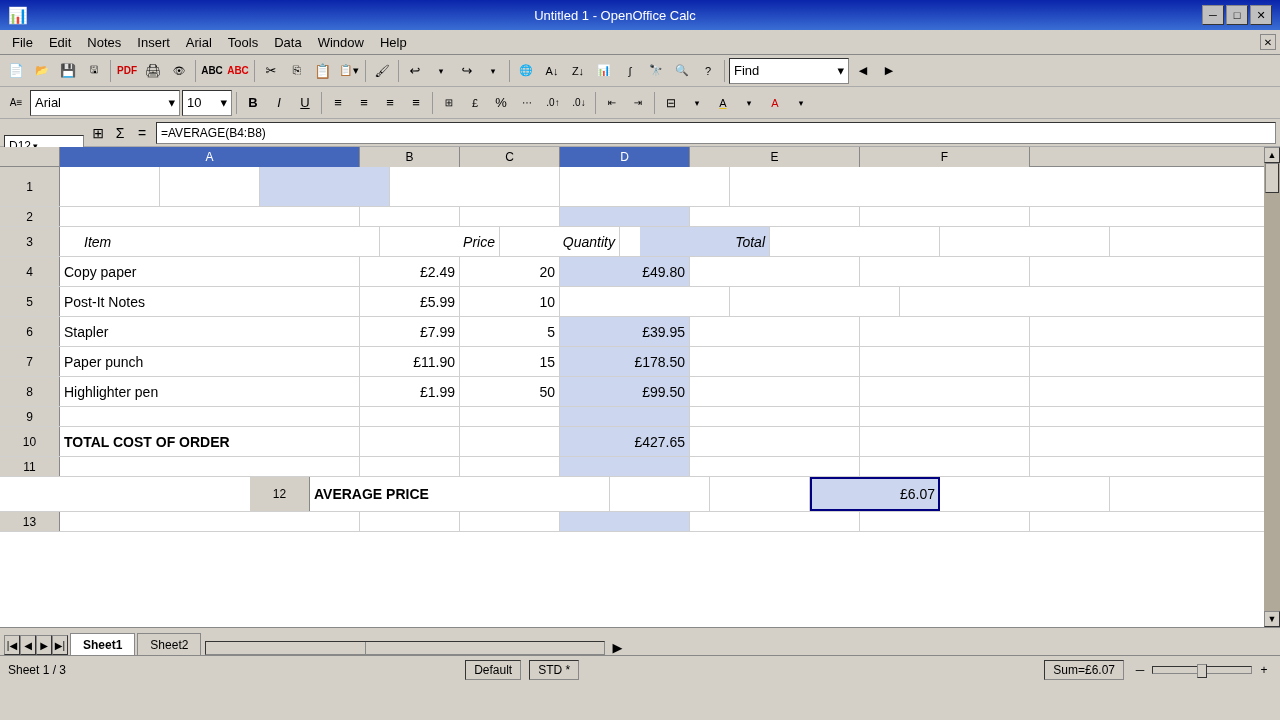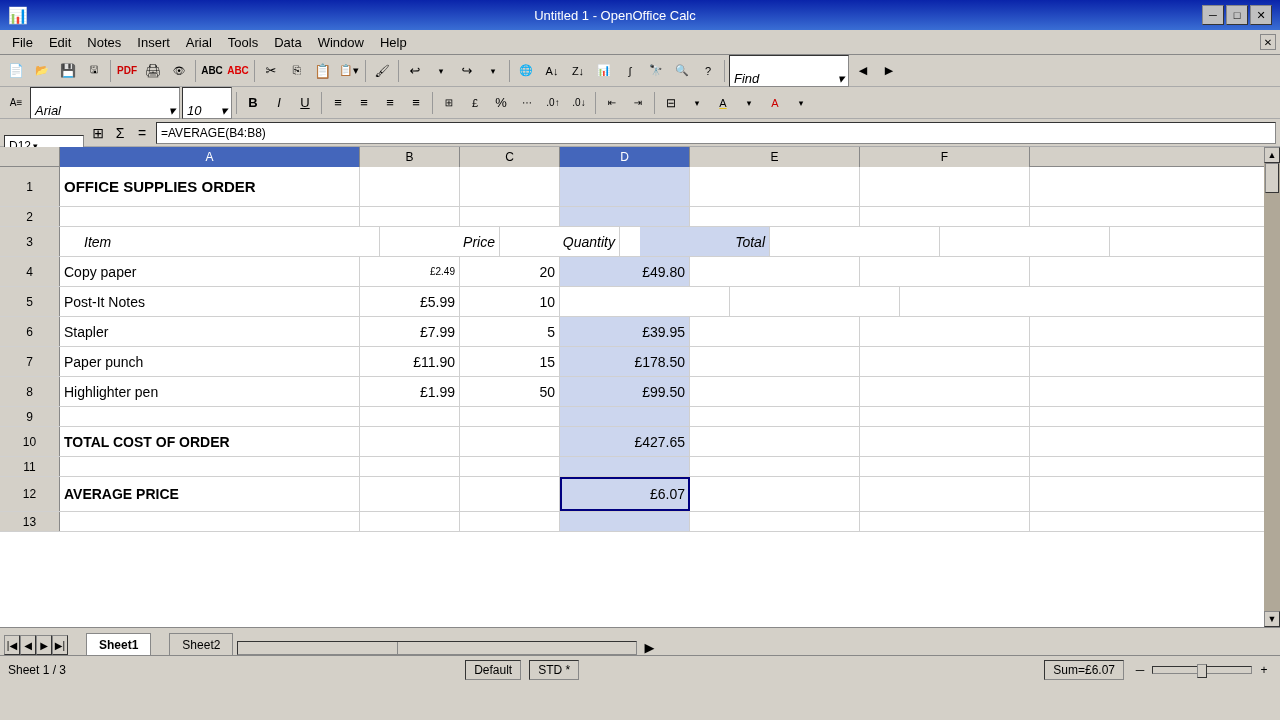--- a/index.html
+++ b/index.html
@@ -57,22 +57,22 @@
     }
     .tb-btn {
       width: 24px; height: 24px;
       background: transparent;
       border: 1px solid transparent;
       display: flex; align-items: center; justify-content: center;
       cursor: pointer; font-size: 13px;
     }
     .tb-sep { width: 1px; height: 22px; background: #999; margin: 0 2px; }
     .tb-combo {
-      height: 32px; background: white; border: 1px inset #888;
-      display: flex; align-items: flex-end; padding: 0 4px; cursor: pointer; font-style: italic;
+      height: 26px; background: white; border: 1px inset #888;
+      display: flex; align-items: center; padding: 0 4px; cursor: pointer;
     }
     .font-combo { width: 150px; justify-content: space-between; }
     .size-combo { width: 50px; justify-content: space-between; }
 
     
     #toolbar2 { gap: 2px; }
     .fmt-btn {
       width: 24px; height: 24px;
       background: transparent;
       border: 1px solid transparent;
@@ -193,21 +193,21 @@
     .tab-nav { width: 16px; height: 20px; background: #d4d0c8; border: 1px outset #888; display: flex; align-items: center; justify-content: center; cursor: pointer; font-size: 10px; }
     .sheet-tab {
       height: 22px;
       padding: 0 12px;
       background: #d4d0c8;
       border: 1px solid #888;
       border-bottom: none;
       display: flex; align-items: center;
       cursor: pointer;
       font-size: 12px;
-      margin-left: 18px;
+      margin-left: 2px;
     }
     .sheet-tab.active { background: white; font-weight: bold; }
     .tab-scrollbar {
       flex: 1;
       height: 14px;
       background: #d4d0c8;
       border: 1px inset #888;
       margin: 4px 4px 0;
       max-width: 400px;
     }
@@ -387,21 +387,20 @@
       <div class="col-header" style="width:100px;min-width:100px;">C</div>
       <div class="col-header selected" style="width:130px;min-width:130px;">D</div>
       <div class="col-header" style="width:170px;min-width:170px;">E</div>
       <div class="col-header" style="width:170px;min-width:170px;">F</div>
     </div>
 
     <div id="rows-area">
 
       <div class="row" style="height:40px;">
         <div class="row-num">1</div>
-        <div class="cell cell-a bold" style="font-size:15px;font-weight:bold;">OFFICE SUPPLIES ORDER</div>
         <div class="cell cell-b"></div>
         <div class="cell cell-c"></div>
         <div class="cell cell-d"></div>
         <div class="cell cell-e"></div>
         <div class="cell cell-f"></div>
       </div>
 
       <div class="row">
         <div class="row-num">2</div>
         <div class="cell cell-a"></div>
@@ -418,21 +417,21 @@
         <div class="cell cell-b italic" style="font-style:italic;font-size:14px;justify-content:flex-end;">Price</div>
         <div class="cell cell-c italic" style="font-style:italic;font-size:14px;justify-content:flex-end;">Quantity</div>
         <div class="cell cell-d italic" style="font-style:italic;font-size:14px;justify-content:flex-end;">Total</div>
         <div class="cell cell-e"></div>
         <div class="cell cell-f"></div>
       </div>
 
       <div class="row" style="height:30px;">
         <div class="row-num">4</div>
         <div class="cell cell-a" style="font-size:14px;">Copy paper</div>
-        <div class="cell cell-b" style="font-size:10px;justify-content:flex-end;">£2.49</div>
+        <div class="cell cell-b" style="font-size:14px;justify-content:flex-end;">£2.49</div>
         <div class="cell cell-c" style="font-size:14px;justify-content:flex-end;">20</div>
         <div class="cell cell-d" style="font-size:14px;justify-content:flex-end;">£49.80</div>
         <div class="cell cell-e"></div>
         <div class="cell cell-f"></div>
       </div>
 
       <div class="row" style="height:30px;">
         <div class="row-num">5</div>
         <div class="cell cell-a" style="font-size:14px;">Post-It Notes</div>
         <div class="cell cell-b" style="font-size:14px;justify-content:flex-end;">£5.99</div>
@@ -494,21 +493,21 @@
       <div class="row">
         <div class="row-num">11</div>
         <div class="cell cell-a"></div>
         <div class="cell cell-b"></div>
         <div class="cell cell-c"></div>
         <div class="cell cell-d"></div>
         <div class="cell cell-e"></div>
         <div class="cell cell-f"></div>
       </div>
 
-      <div class="row" style="height:35px;">
+      <div class="row" style="height:35px;justify-content:flex-end;">
         <div class="row-num">12</div>
         <div class="cell cell-a bold" style="font-size:14px;font-weight:bold;">AVERAGE PRICE</div>
         <div class="cell cell-b"></div>
         <div class="cell cell-c"></div>
         <div class="cell cell-d active" style="font-size:14px;justify-content:flex-end;outline:2px solid #000080;outline-offset:-2px;">£6.07</div>
         <div class="cell cell-e"></div>
         <div class="cell cell-f"></div>
       </div>
 
       <div class="row">

